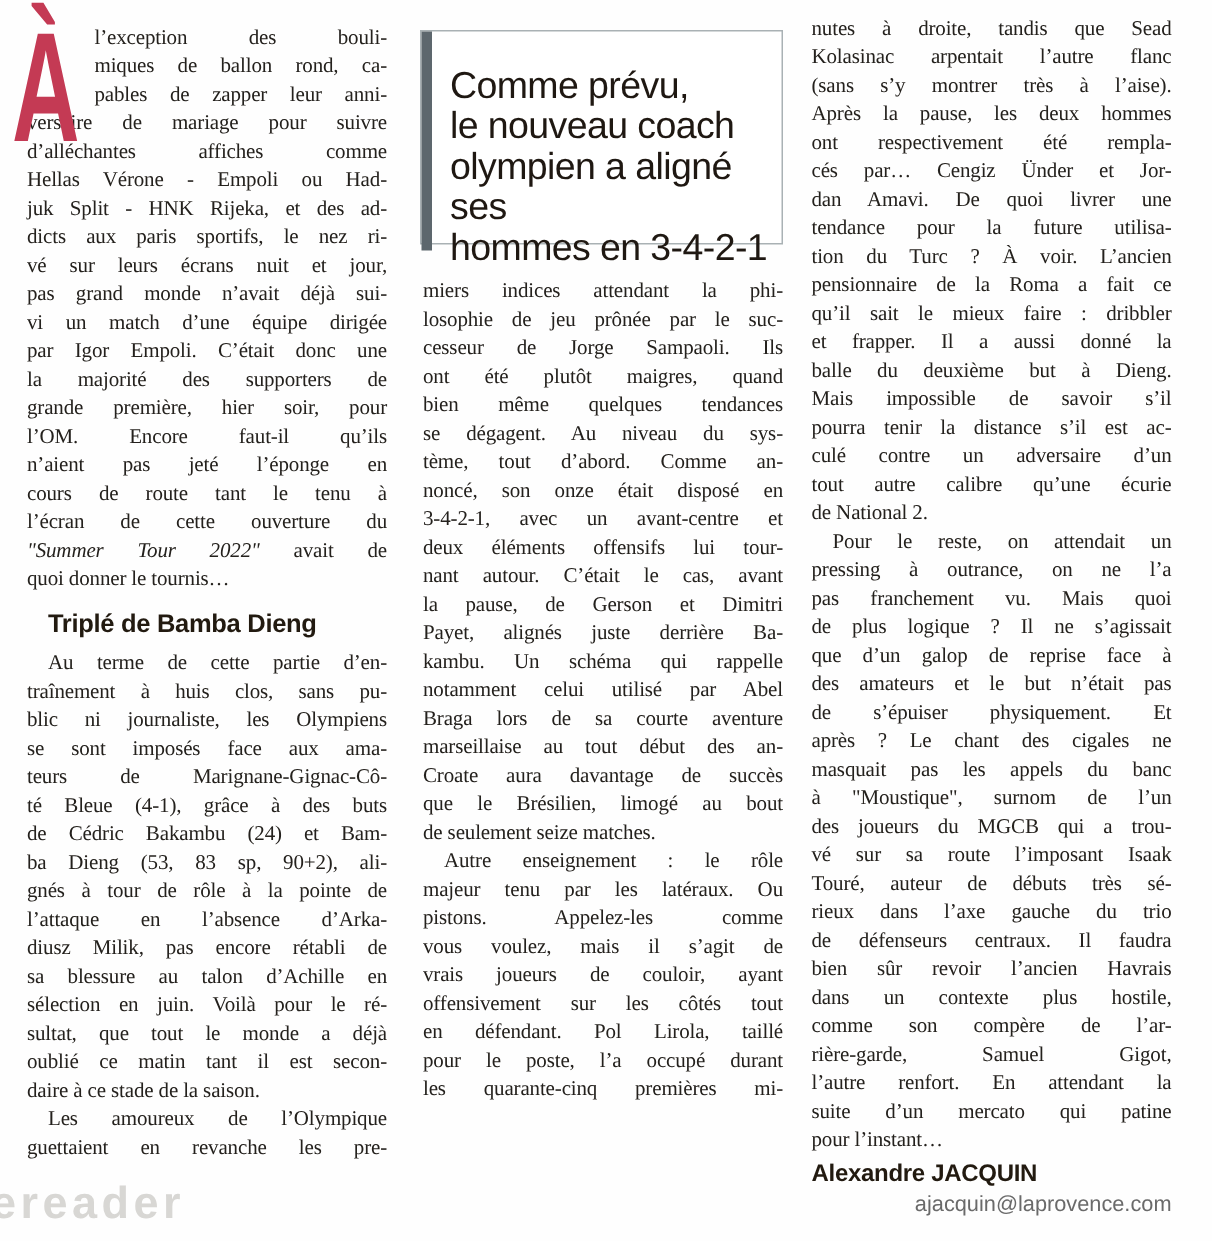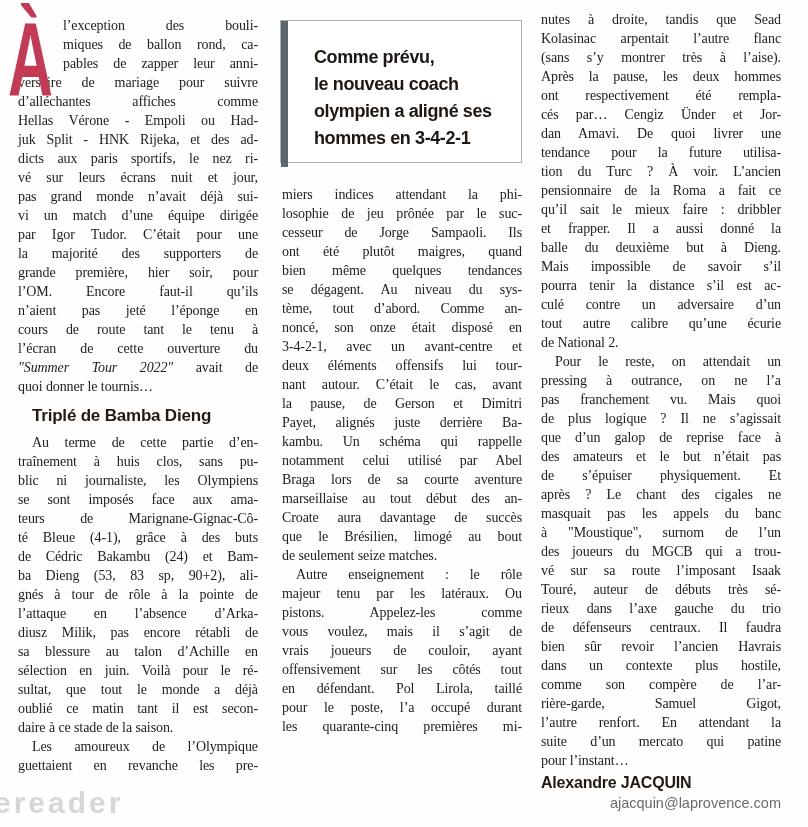--- a/index.html
+++ b/index.html
@@ -51,23 +51,23 @@
   .pull{
     position:relative;box-sizing:border-box;
     margin:20px 0 22px -2px;width:242px;height:143px;
     background:#ffffff;border:1px solid var(--pullquote-border);
   }
   .pull-bar{
     position:absolute;left:0;top:0;width:7px;height:146px;
     background:var(--pullquote-bar);
   }
   .pull-title{
-    position:absolute;left:33px;top:23px;right:8px;
-    font-family:"Liberation Sans", sans-serif;font-weight:bold;
-    font-size:18px;line-height:27px;letter-spacing:-0.4px;
+    position:absolute;left:19px;top:23px;right:8px;
+    font-family:"Liberation Sans", sans-serif;font-weight:normal;
+    font-size:25px;line-height:27px;letter-spacing:-0.4px;
     color:var(--pullquote-text);
   }
 
   .byline{
     margin-top:4px;text-align:left;
     font-family:"Liberation Sans", sans-serif;font-weight:bold;
     font-size:16px;line-height:18px;letter-spacing:-0.2px;
     color:var(--heading-text);
   }
   .email{
@@ -94,21 +94,21 @@
         <div class="ln dc">miques de ballon rond, ca-</div>
         <div class="ln dc">pables de zapper leur anni-</div>
         <div class="ln">versaire de mariage pour suivre</div>
         <div class="ln">d’alléchantes affiches comme</div>
         <div class="ln">Hellas Vérone - Empoli ou Had-</div>
         <div class="ln">juk Split - HNK Rijeka, et des ad-</div>
         <div class="ln">dicts aux paris sportifs, le nez ri-</div>
         <div class="ln">vé sur leurs écrans nuit et jour,</div>
         <div class="ln">pas grand monde n’avait déjà sui-</div>
         <div class="ln">vi un match d’une équipe dirigée</div>
-        <div class="ln">par Igor Tudor. C’était pour une</div>
+        <div class="ln">par Igor Empoli. C’était donc une</div>
         <div class="ln">la majorité des supporters de</div>
         <div class="ln">grande première, hier soir, pour</div>
         <div class="ln">l’OM. Encore faut-il qu’ils</div>
         <div class="ln">n’aient pas jeté l’éponge en</div>
         <div class="ln">cours de route tant le tenu à</div>
         <div class="ln">l’écran de cette ouverture du</div>
         <div class="ln"><span class="it">"Summer Tour 2022"</span><span> avait de</span></div>
         <div class="ln end">quoi donner le tournis…</div>
         <div class="hd">Triplé de Bamba Dieng</div>
         <div class="ln ind">Au terme de cette partie d’en-</div>

